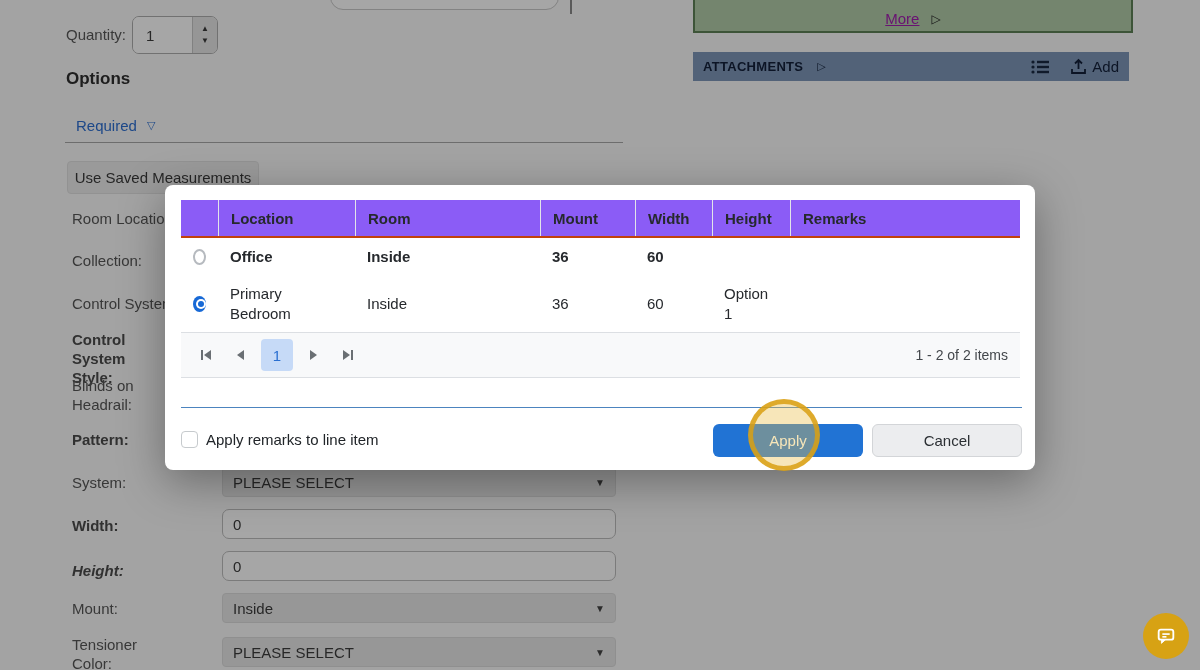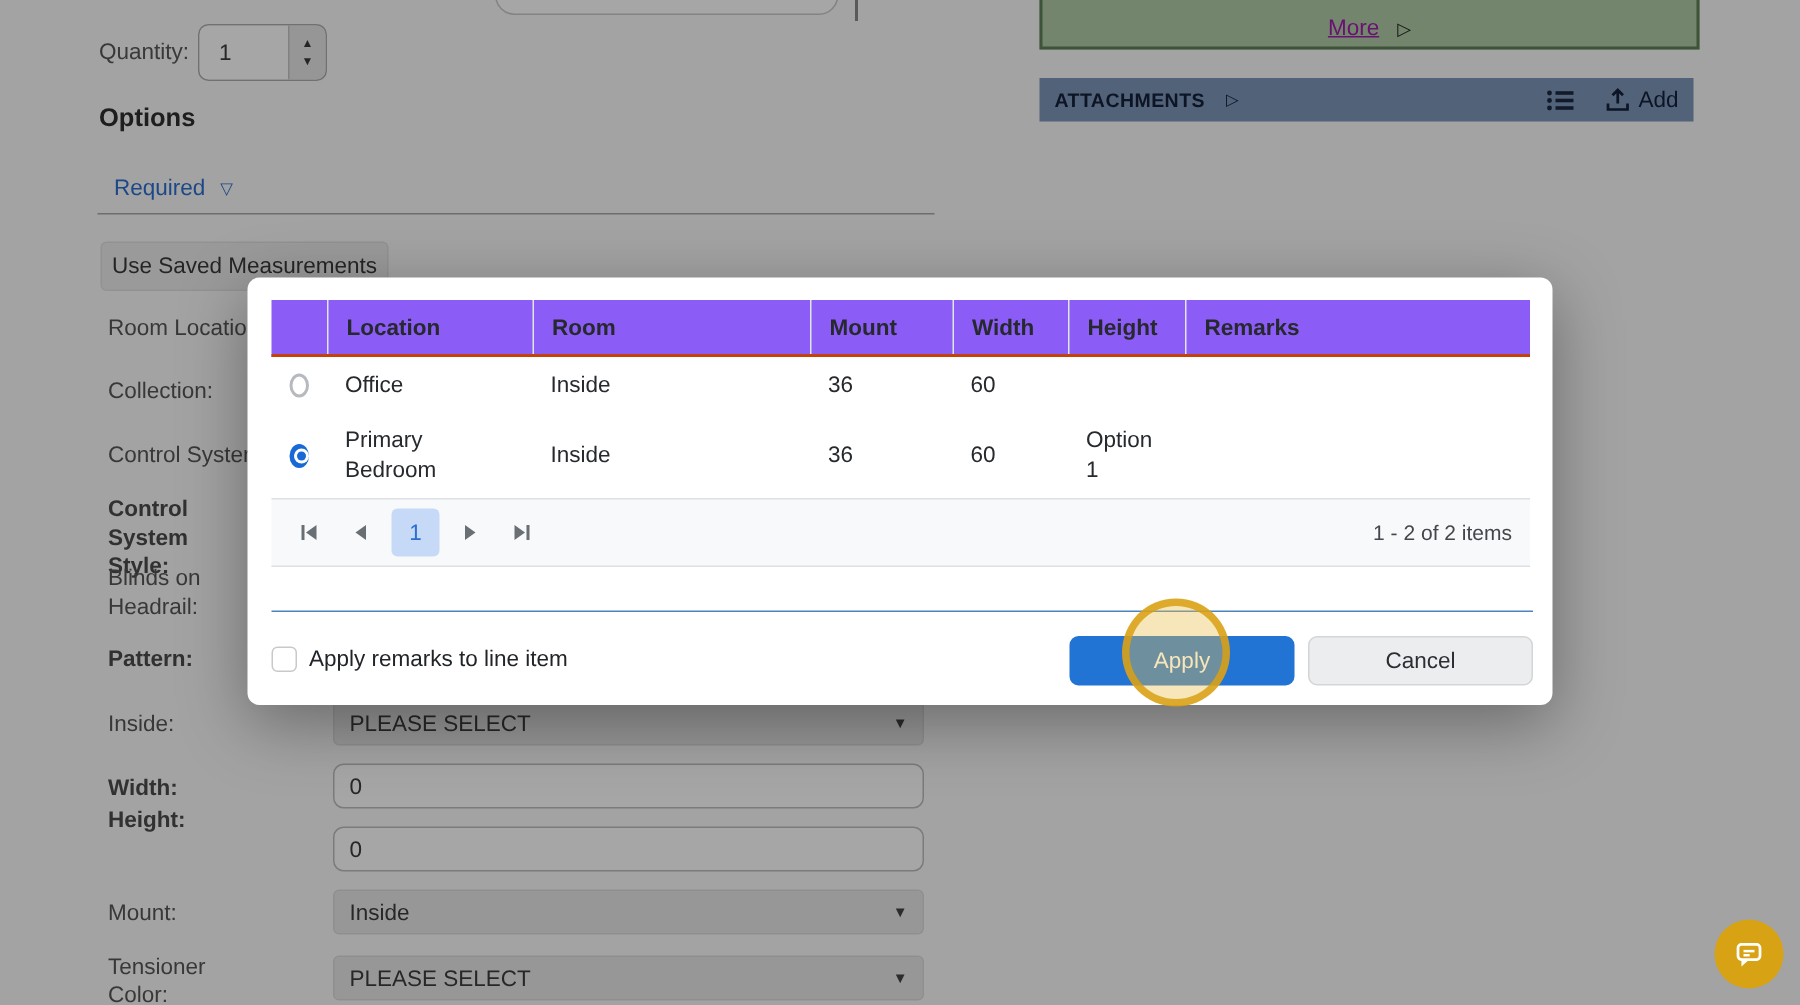--- a/index.html
+++ b/index.html
@@ -30,21 +30,21 @@
 
   .usm-button{left:67px;top:161px;width:190px;height:31px;background:#ededed;border:1px solid #e0e0e0;border-radius:4px;
     font-size:15px;color:#3a3a3a;display:flex;align-items:center;justify-content:center;cursor:pointer;}
 
   .fl{left:72px;font-size:15px;color:#575757;}
   .fl.b{font-weight:bold;color:#4c4c4c;}
   .fl.wrap{width:98px;line-height:19px;}
   .fl.nowrap{white-space:nowrap;}
   #lbl-room-location{top:210px;} #lbl-collection{top:252px;} #lbl-control-system{top:295px;}
   #lbl-control-system-style{top:330px;} #lbl-blinds{top:376px;} #lbl-pattern{top:431px;}
-  #lbl-color{top:474px;} #lbl-width{top:517px;} #lbl-height{top:538px;} #lbl-mount{top:600px;}
+  #lbl-color{top:474px;} #lbl-width{top:517px;} #lbl-height{top:562px;font-style:italic;} #lbl-mount{top:600px;}
   #lbl-tensioner{top:635px;}
 
   .dd{left:222px;width:394px;height:30px;background:#e9e9e9;border:1px solid #dcdcdc;border-radius:4px;
     display:flex;align-items:center;font-size:15px;color:#3d3d3d;padding:0 10px;box-sizing:border-box;cursor:pointer;}
   .dd .caret{margin-left:auto;font-size:10px;color:#444;}
   .ti{left:222px;width:394px;height:30px;background:#fff;border:1px solid #bdbdbd;border-radius:7px;
     font-size:15px;color:#3d3d3d;padding:0 10px;box-sizing:border-box;outline:none;font-family:inherit;}
   #dd-color{top:467px;} #in-width{top:509px;} #in-height{top:551px;} #dd-mount{top:593px;} #dd-tensioner{top:637px;}
 
   .green-panel{left:693px;top:-28px;width:440px;height:61px;background:#b3cdaa;border:2px solid #5f8156;box-sizing:border-box;}
@@ -68,21 +68,21 @@
 
   
   #modal{position:absolute;left:165px;top:185px;width:870px;height:285px;background:#fff;border-radius:8px;
     box-shadow:0 12px 45px rgba(0,0,0,.35);z-index:10;}
   .grid{position:absolute;left:16px;top:15px;width:839px;}
   .grow{display:grid;grid-template-columns:37px 137px 185px 95px 77px 78px 230px;align-items:center;}
   .ghead{height:36px;background:#8b5cf6;border-bottom:2px solid #c2410c;}
   .ghead .hcell{font-size:15px;font-weight:bold;color:#26292d;padding:0 12px;align-self:stretch;display:flex;align-items:center;border-left:1px solid #e2e5e9;}
   .ghead .hcell:first-child{border-left:none;}
   .gbody .cell{font-size:15px;color:#26292d;padding:0 12px;line-height:20px;}
-  .row1{height:38px;} .row2{height:56px;}
+  .row1{height:38px;font-weight:bold;} .row2{height:56px;}
   .radio-cell{display:flex;justify-content:center;align-items:center;}
   .radio{width:16px;height:16px;border-radius:50%;box-sizing:border-box;border:2px solid #b6babf;background:#fff;position:relative;cursor:pointer;}
   .radio.sel{border:none;background:#1769d6;}
   .radio.sel::before{content:"";position:absolute;left:3px;top:3px;width:10px;height:10px;border-radius:50%;background:#fff;}
   .radio.sel::after{content:"";position:absolute;left:5px;top:5px;width:6px;height:6px;border-radius:50%;background:#1769d6;}
 
   .pager{height:46px;background:#f8f9fa;border-top:1px solid #dcdfe3;border-bottom:1px solid #dcdfe3;
     display:flex;align-items:center;padding:0 8px;box-sizing:border-box;}
   .pbtn{width:26px;height:26px;display:flex;align-items:center;justify-content:center;cursor:pointer;margin:0 4px;}
   .page-num{width:32px;height:32px;background:#c6daf7;border-radius:4px;color:#2a6fd1;font-size:15px;
@@ -124,21 +124,21 @@
   <div class="abs section-divider"></div>
 
   <div class="abs usm-button">Use Saved Measurements</div>
 
   <div class="abs fl nowrap" id="lbl-room-location">Room Location:</div>
   <div class="abs fl nowrap" id="lbl-collection">Collection:</div>
   <div class="abs fl nowrap" id="lbl-control-system">Control System:</div>
   <div class="abs fl b wrap" id="lbl-control-system-style">Control System Style:</div>
   <div class="abs fl wrap" id="lbl-blinds">Blinds on Headrail:</div>
   <div class="abs fl b nowrap" id="lbl-pattern">Pattern:</div>
-  <div class="abs fl nowrap" id="lbl-color">Inside:</div>
+  <div class="abs fl nowrap" id="lbl-color">System:</div>
   <div class="abs fl b nowrap" id="lbl-width">Width:</div>
   <div class="abs fl b nowrap" id="lbl-height">Height:</div>
   <div class="abs fl nowrap" id="lbl-mount">Mount:</div>
   <div class="abs fl wrap" id="lbl-tensioner">Tensioner Color:</div>
 
   <div class="abs dd" id="dd-color">
     <span>PLEASE SELECT</span>
     <span class="caret">▼</span>
   </div>
   <input class="abs ti" id="in-width" value="0" style="">

